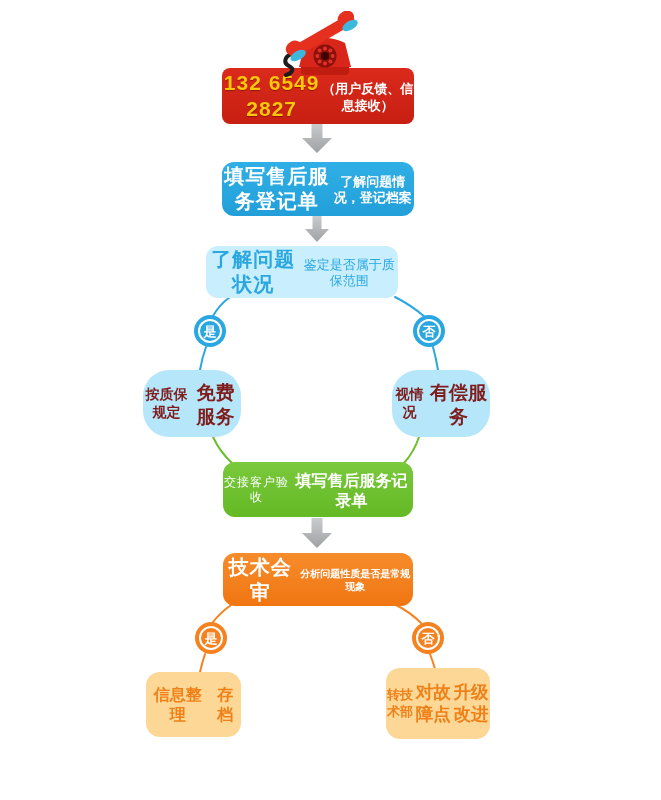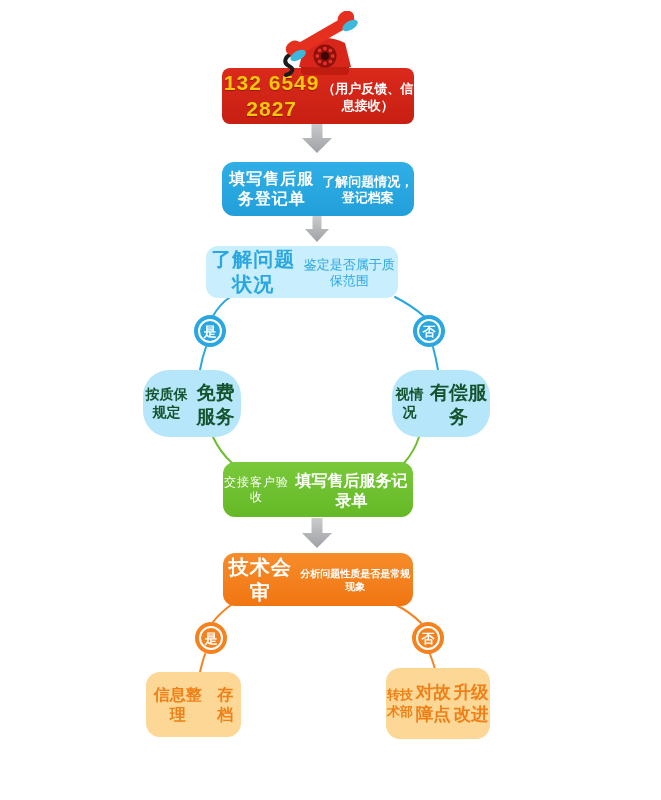--- a/index.html
+++ b/index.html
@@ -18,39 +18,39 @@
   .hotline { left:222px; top:68px; width:192px; height:56px;
     background:linear-gradient(180deg,#da2a1c,#c71f12); border-radius:8px; z-index:2; }
   .hotline .num { color:#fcc70b; font-size:21px; font-weight:bold; letter-spacing:1px;
     text-shadow:0 1px 1px rgba(80,0,0,.45); }
   .hotline .sub { color:#ffffff; font-size:13px; font-weight:bold; margin-top:3px; }
   
   .phone { position:absolute; left:279px; top:11px; width:84px; height:66px; z-index:3; }
   
   .register { left:222px; top:162px; width:192px; height:54px;
     background:linear-gradient(180deg,#30afe6,#229fd9); border-radius:12px; color:#fff; }
-  .register .title { font-size:16px; font-weight:bold; letter-spacing:1px; }
+  .register .title { font-size:20px; font-weight:bold; letter-spacing:1px; }
   .register .sub { font-size:13px; font-weight:bold; margin-top:2px; }
   
   .assess { left:206px; top:246px; width:192px; height:52px;
     background:#c9eefd; border-radius:12px; color:#2aa7e0; }
   .assess .title { font-size:20px; font-weight:bold; letter-spacing:1px; }
   .assess .sub { font-size:13px; font-weight:normal; margin-top:2px; }
   
   .circle { position:absolute; z-index:1; width:20px; height:20px; border-radius:50%;
     border:2px solid #fff; display:flex; align-items:center; justify-content:center;
     color:#fff; font-size:13px; font-weight:bold; line-height:1; }
   .circle.blue { background:#2aa7e0; box-shadow:0 0 0 4px #2aa7e0; }
   .circle.orange { background:#f5821f; box-shadow:0 0 0 4px #f5821f; }
   .c-yes1 { left:198px; top:319px; }
   .c-no1  { left:417px; top:319px; }
   .c-yes2 { left:199px; top:626px; }
   .c-no2  { left:416px; top:626px; }
   
-  .sidebox { background:#b5e6fa; border-radius:26px; color:#14532d; }
+  .sidebox { background:#b5e6fa; border-radius:26px; color:#7f1d1d; }
   .free { left:143px; top:370px; width:98px; height:67px; }
   .paid { left:392px; top:370px; width:98px; height:67px; }
   .sidebox .l1 { font-size:14px; font-weight:bold; }
   .sidebox .l2 { font-size:19px; font-weight:bold; margin-top:2px; }
   
   .handover { left:223px; top:462px; width:190px; height:55px;
     background:linear-gradient(180deg,#7ac93c,#64b925); border-radius:12px; color:#fff; }
   .handover .title { font-size:12px; font-weight:normal; letter-spacing:1px; }
   .handover .sub { font-size:16px; font-weight:bold; margin-top:2px; }
   

